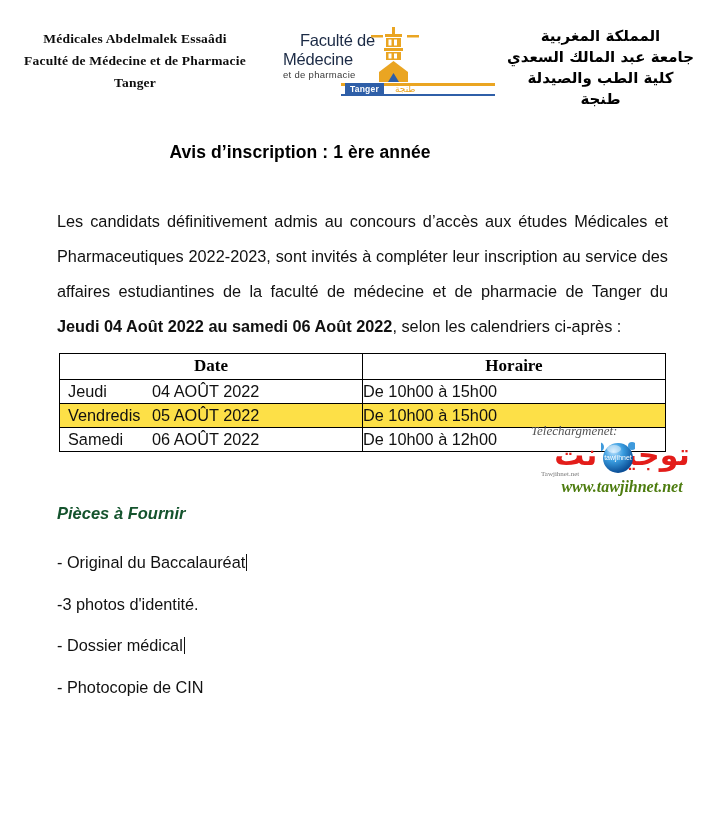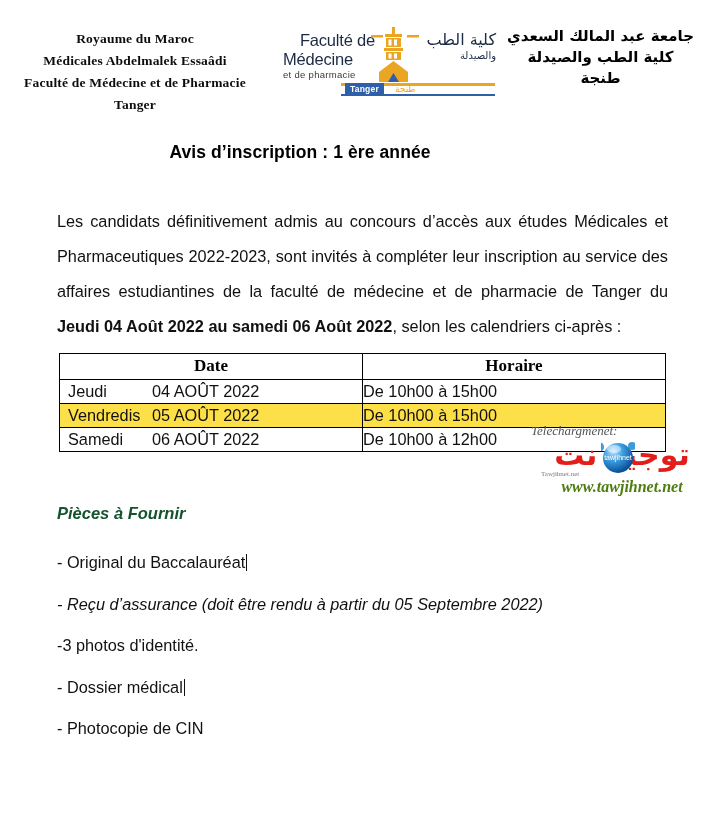--- a/index.html
+++ b/index.html
@@ -262,21 +262,20 @@
     vertical-align: -3px;
     margin-left: 1px;
   }
 </style>
 </head>
 <body>
 
 <div class="header">
 
   <div class="header-left">
-    <div>Royaume du  Maroc</div>
     <div>Médicales Abdelmalek Essaâdi</div>
     <div>Faculté de Médecine et de Pharmacie</div>
     <div>Tanger</div>
   </div>
 
   <div class="logo">
     <div class="logo-fr">
       <div class="l1">Faculté de</div>
       <div class="l2">Médecine</div>
       <div class="l3">et de pharmacie</div>
@@ -292,32 +291,29 @@
       <rect x="15" y="26" width="15" height="8" fill="#eaa522"></rect>
       <rect x="17.5" y="27.5" width="3" height="5" fill="#ffffff"></rect>
       <rect x="23" y="27.5" width="3" height="5" fill="#ffffff"></rect>
       <polygon points="22.5,35 8,46 37,46" fill="#eaa522"></polygon>
       <rect x="8" y="46" width="29" height="10" fill="#eaa522"></rect>
       <polygon points="22.5,47 17,56 28,56" fill="#2f5fa8"></polygon>
       <rect x="0" y="9" width="12" height="2.5" fill="#eaa522"></rect>
       <rect x="36" y="9" width="12" height="2.5" fill="#eaa522"></rect>
     </svg>
 
-    <div class="logo-ar">
-      <div class="a1">كلية الطب</div>
-      <div class="a2">والصيدلة</div>
-    </div>
 
     <div class="logo-bar"></div>
     <div class="logo-bar2"></div>
     <div class="logo-tangerbox">Tanger</div>
     <div class="logo-tanger-ar">طنجة</div>
   </div>
 
   <div class="header-right">
+    <div>المملكة المغربية</div>
     <div>جامعة عبد المالك السعدي</div>
     <div>كلية الطب والصيدلة</div>
     <div>طنجة</div>
   </div>
 </div>
 
 <div class="doc-title">Avis d’inscription : 1 ère année</div>
 
 <p class="para"><span>Les candidats définitivement admis au concours d’accès aux études Médicales et Pharmaceutiques 2022-2023, sont invités à compléter leur inscription au service des affaires estudiantines de la faculté de médecine et de pharmacie de Tanger du </span><b>Jeudi 04 Août 2022 au samedi 06 Août 2022</b><span>, selon les calendriers ci-après :</span></p>
 
@@ -366,17 +362,16 @@
     <circle cx="31" cy="5" r="4" fill="#2a8fd8" opacity="0.9"></circle>
   </svg>
   <div class="wm-small">Tawjihnet.net</div>
   <div class="wm-url">www.tawjihnet.net</div>
 </div>
 
 <div class="pieces-title">Pièces à Fournir</div>
 
 <div class="pieces-list">
   <div class="item"><span>- Original du Baccalauréat</span><span class="caret"></span></div>
-  <div class="item ital"><span>- Reçu d’assurance (doit être rendu à partir du 05 Septembre 2022)</span></div>
   <div class="item"><span>-3 photos d'identité.</span></div>
   <div class="item"><span>- Dossier médical</span><span class="caret"></span></div>
   <div class="item"><span>- Photocopie de CIN</span></div>
 </div>
 
 </body></html>

